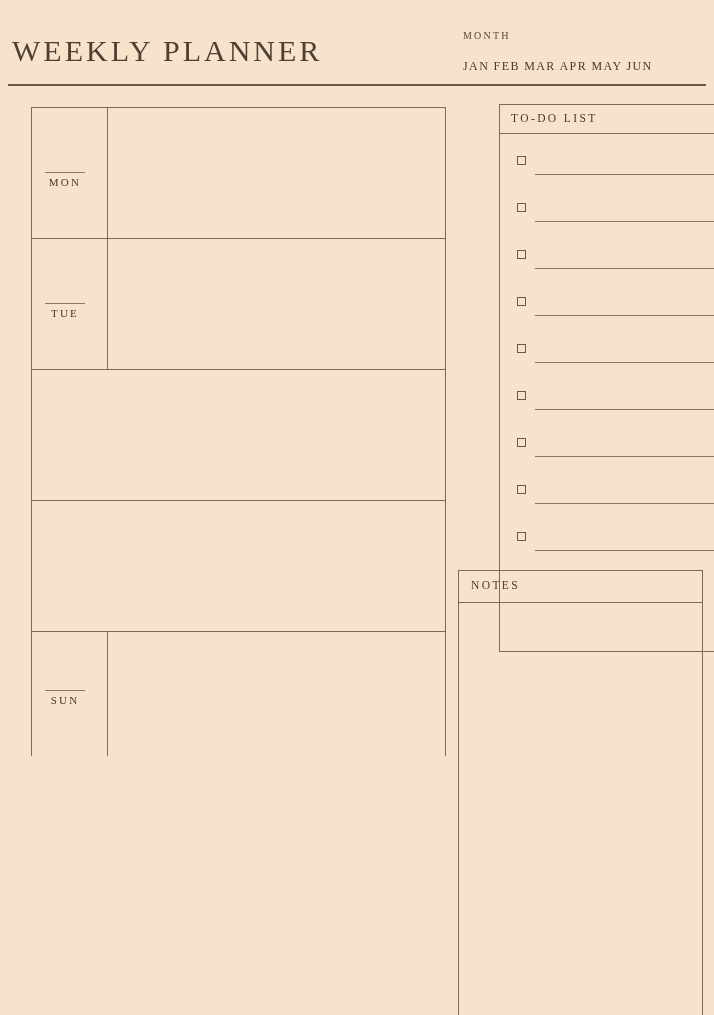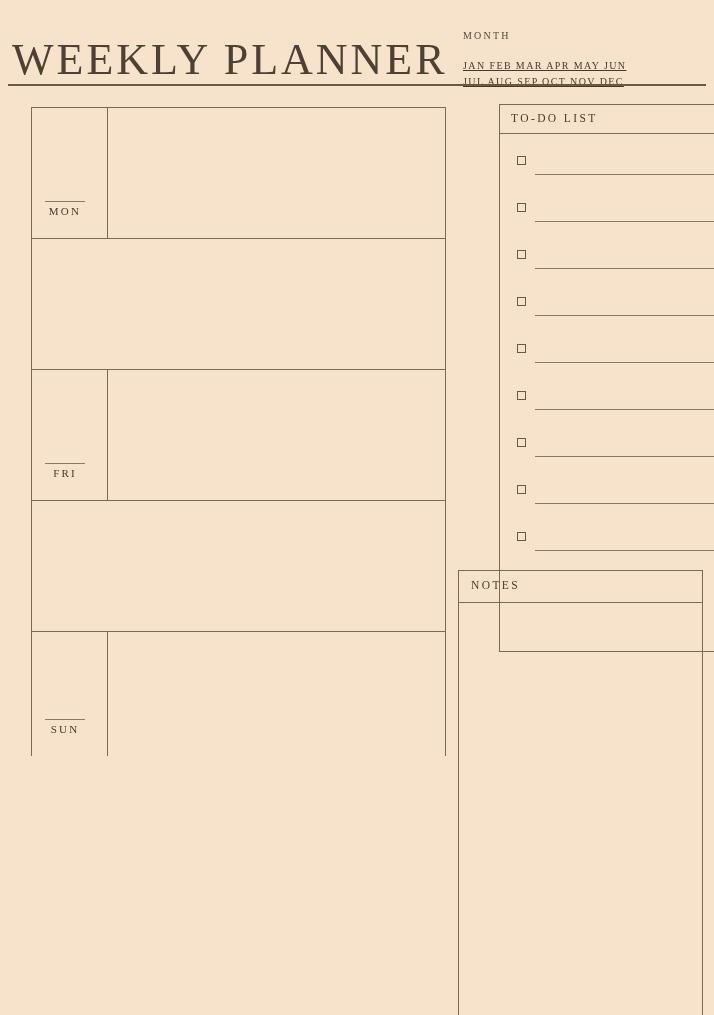--- a/index.html
+++ b/index.html
@@ -30,47 +30,46 @@
     left: 0;
     top: 18px;
     width: 714px;
     height: 68px;
   }
   .title {
     position: absolute;
     left: 12px;
     top: 16px;
     font-family: "Liberation Serif", serif;
-    font-size: 44px;
+    font-size: 30px;
     letter-spacing: 3px;
     color: #4f4034;
     font-weight: 400;
     white-space: nowrap;
   }
   .month-block {
     position: absolute;
     left: 463px;
     top: 12px;
     width: 240px;
   }
   .month-label {
     font-family: "Liberation Serif", serif;
     font-size: 10px;
     letter-spacing: 2.2px;
     color: #5a4838;
     margin-bottom: 17px;
   }
   .month-row {
     font-family: "Liberation Serif", serif;
-    font-size: 10px;
+    font-size: 12px;
     letter-spacing: 1.4px;
     color: #4a3a2c;
     line-height: 16px;
     white-space: nowrap;
-    text-decoration: underline;
   }
   .header-rule {
     position: absolute;
     left: 8px;
     top: 84px;
     width: 698px;
     height: 2px;
     background: #6b5846;
   }
 
@@ -98,21 +97,21 @@
   }
   .day-label-cell {
     width: 76px;
     border-right: 1px solid #7a6a58;
     box-sizing: border-box;
     position: relative;
   }
   .day-label {
     position: absolute;
     left: 13px;
-    bottom: 21px;
+    bottom: 50px;
     font-size: 11px;
     letter-spacing: 2.2px;
     color: #4a3a2c;
     border-top: 1px solid #8a7866;
     padding-top: 3px;
     width: 40px;
     text-align: center;
   }
   .day-content {
     flex: 1;
@@ -202,44 +201,43 @@
 </head>
 <body>
 
 <div class="page">
 
   <div class="header">
     <div class="title">WEEKLY PLANNER</div>
     <div class="month-block">
       <div class="month-label">MONTH</div>
       <div class="month-row">JAN FEB MAR APR MAY JUN</div>
-      <div class="month-row">JUL AUG SEP OCT NOV DEC</div>
     </div>
   </div>
   <div class="header-rule"></div>
 
   <div class="days">
 
     <div class="day-row">
       <div class="day-label-cell">
         <div class="day-label">MON</div>
       </div>
       <div class="day-content"></div>
     </div>
 
     <div class="day-row">
-      <div class="day-content"></div>
-    </div>
-
-
-
-    <div class="day-row">
       <div class="day-label-cell">
-        <div class="day-label">FRI</div>
-      </div>
+        <div class="day-label">TUE</div>
+      </div>
+      <div class="day-content"></div>
+    </div>
+
+
+
+    <div class="day-row">
       <div class="day-content"></div>
     </div>
 
     <div class="day-row">
       <div class="day-content"></div>
     </div>
 
     <div class="day-row">
       <div class="day-label-cell">
         <div class="day-label">SUN</div>

